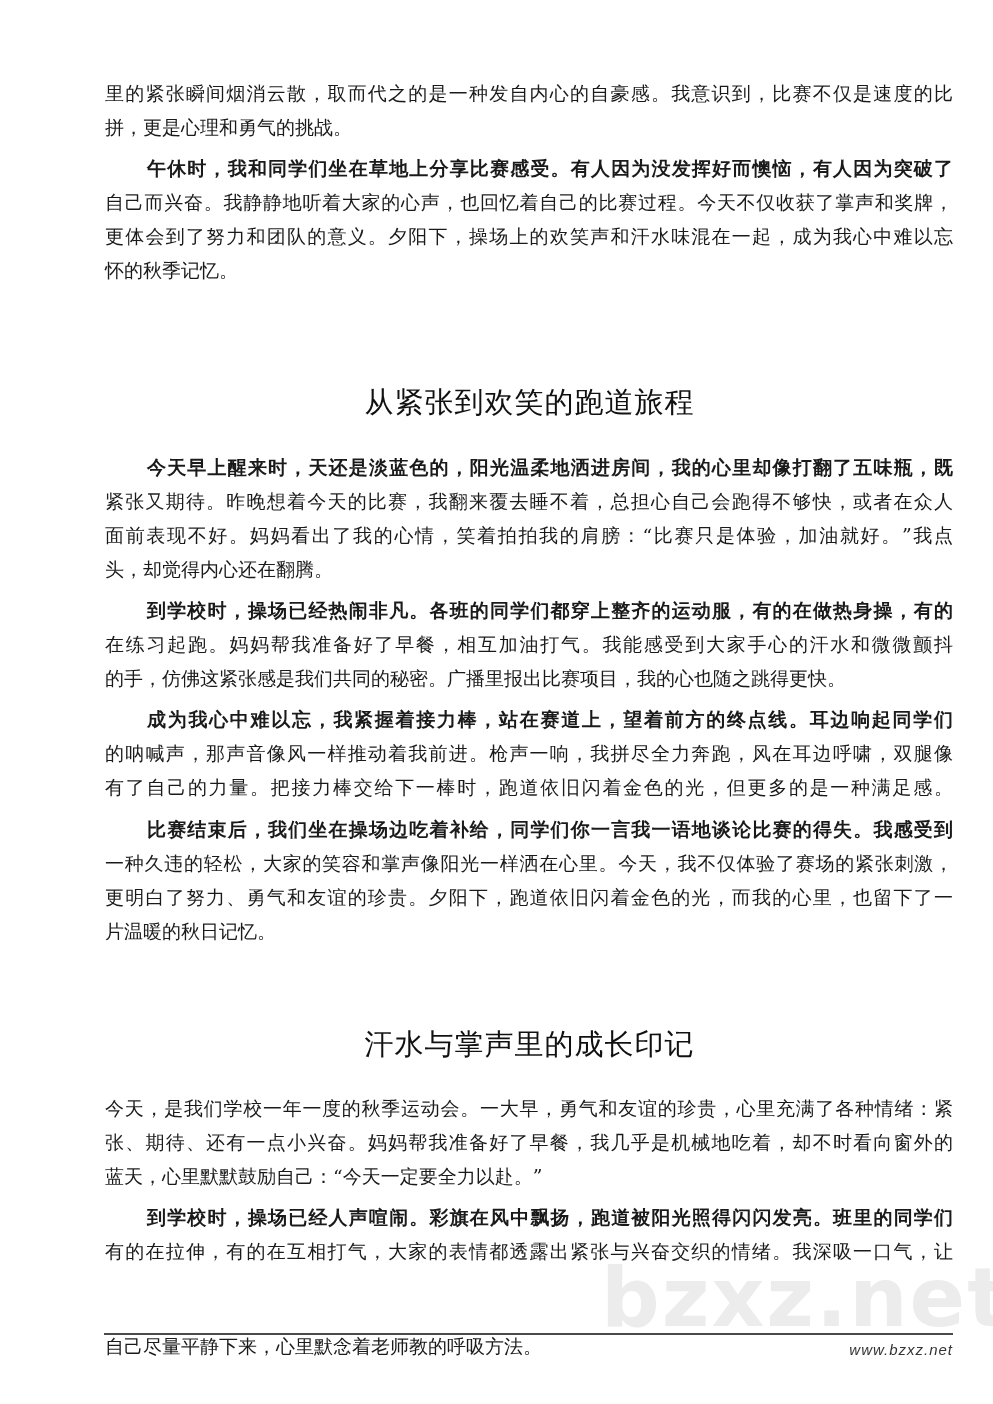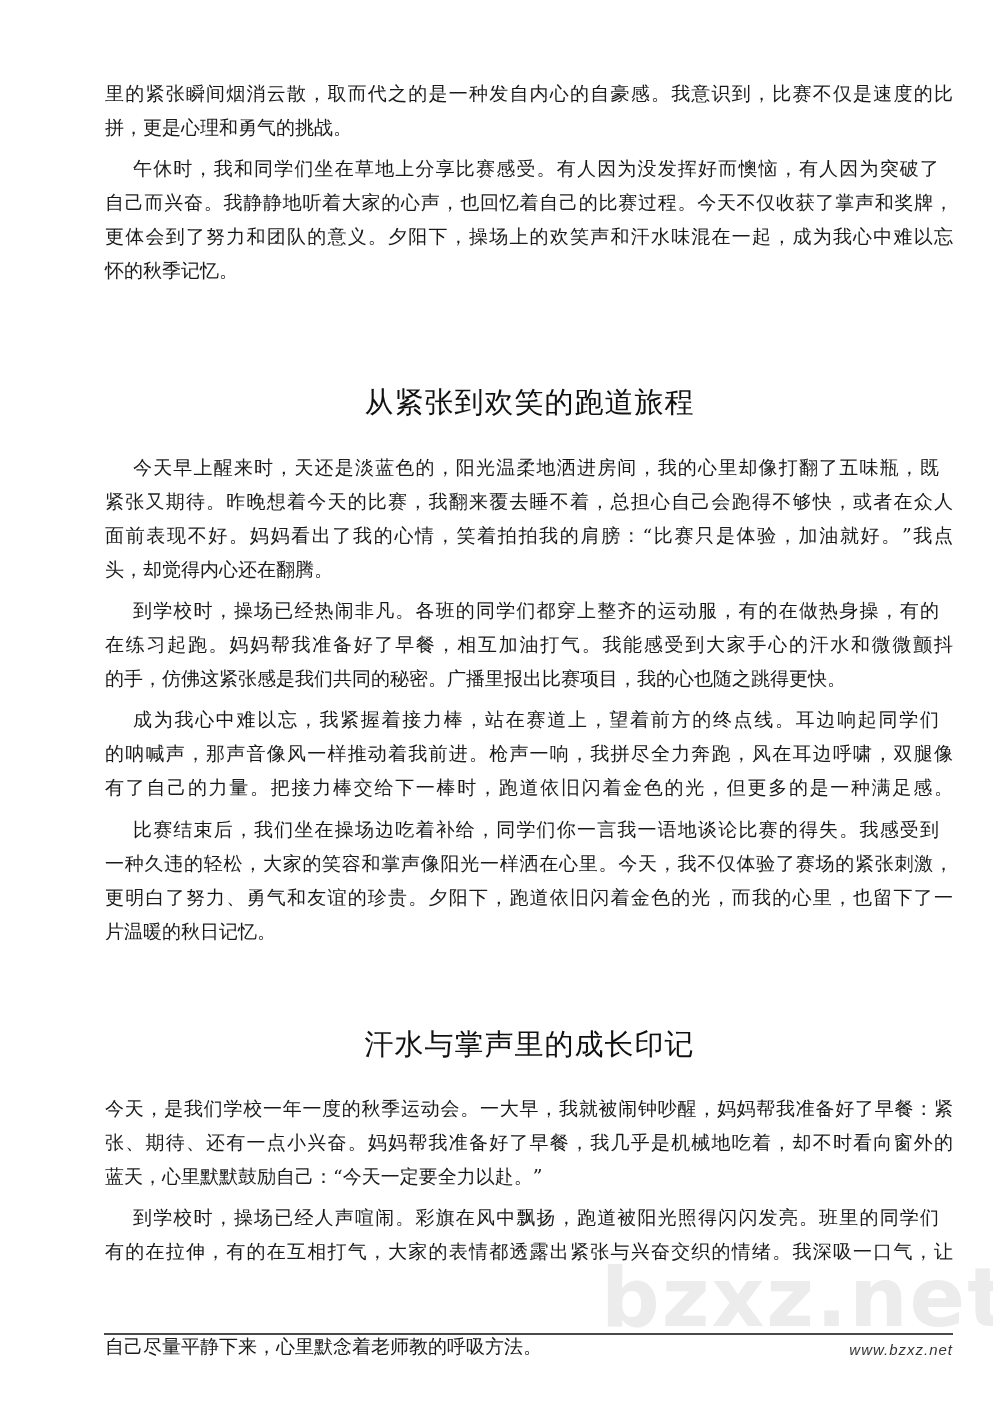--- a/index.html
+++ b/index.html
@@ -2,21 +2,21 @@
 <html><head>
 <meta charset="utf-8">
 <style>
   html, body { margin: 0; padding: 0; background: #ffffff; }
   body { width: 993px; height: 1404px; position: relative; overflow: hidden;
          font-family: "DejaVu Serif", "Liberation Serif", serif; color: #1a1a1a; }
   .page { position: absolute; left: 0; top: 0; width: 993px; height: 1404px; margin-left: 33px; }
   .line { position: absolute; left: 72px; width: 848px; height: 30px; line-height: 30px;
           font-size: 19px; white-space: nowrap; text-align: justify; text-align-last: justify;
           letter-spacing: 0; }
-  .line.indent { left: 100px; width: 806px; }
+  .line.indent { left: 114px; width: 806px; font-weight: bold; }
   .line.last { text-align-last: left; }
   .title { position: absolute; left: 0; width: 993px; text-align: center;
            font-family: "DejaVu Sans", "Liberation Sans", sans-serif; font-weight: normal;
            font-size: 29px; line-height: 40px; color: #111; letter-spacing: 1px; }
   .watermark { position: absolute; left: 568px; top: 1258px; font-family: "DejaVu Sans", "Liberation Sans", sans-serif;
                font-weight: bold; font-size: 82px; line-height: 80px; color: #ececec; letter-spacing: 2px; }
   .footer-rule { position: absolute; left: 71px; top: 1333px; width: 849px; height: 0;
                  border-top: 2px solid #4a4a4a; }
   .footer-url { position: absolute; right: 73px; top: 1341px; font-family: Liberation Sans, sans-serif;
                 font-style: italic; font-size: 15px; color: #333; letter-spacing: 1px; }
@@ -54,21 +54,21 @@
 
     <div class="line indent" style="top:814px">比赛结束后，我们坐在操场边吃着补给，同学们你一言我一语地谈论比赛的得失。我感受到</div>
     <div class="line" style="top:848px">一种久违的轻松，大家的笑容和掌声像阳光一样洒在心里。今天，我不仅体验了赛场的紧张刺激，</div>
     <div class="line" style="top:882px">更明白了努力、勇气和友谊的珍贵。夕阳下，跑道依旧闪着金色的光，而我的心里，也留下了一</div>
     <div class="line last" style="top:916px">片温暖的秋日记忆。</div>
   </div>
 
   <div>
     <div class="title" style="top:1024px">汗水与掌声里的成长印记</div>
 
-    <div class="line" style="top:1093px">今天，是我们学校一年一度的秋季运动会。一大早，我就被闹钟吵醒，妈妈帮我准备好了早餐：紧</div>
+    <div class="line" style="top:1093px">今天，是我们学校一年一度的秋季运动会。一大早，勇气和友谊的珍贵，心里充满了各种情绪：紧</div>
     <div class="line" style="top:1127px">张、期待、还有一点小兴奋。妈妈帮我准备好了早餐，我几乎是机械地吃着，却不时看向窗外的</div>
     <div class="line last" style="top:1161px">蓝天，心里默默鼓励自己：“今天一定要全力以赴。”</div>
 
     <div class="line indent" style="top:1202px">到学校时，操场已经人声喧闹。彩旗在风中飘扬，跑道被阳光照得闪闪发亮。班里的同学们</div>
     <div class="line" style="top:1236px">有的在拉伸，有的在互相打气，大家的表情都透露出紧张与兴奋交织的情绪。我深吸一口气，让</div>
     <div class="line last" style="top:1331px">自己尽量平静下来，心里默念着老师教的呼吸方法。</div>
   </div>
 
   <div class="watermark">bzxz.net</div>
 

